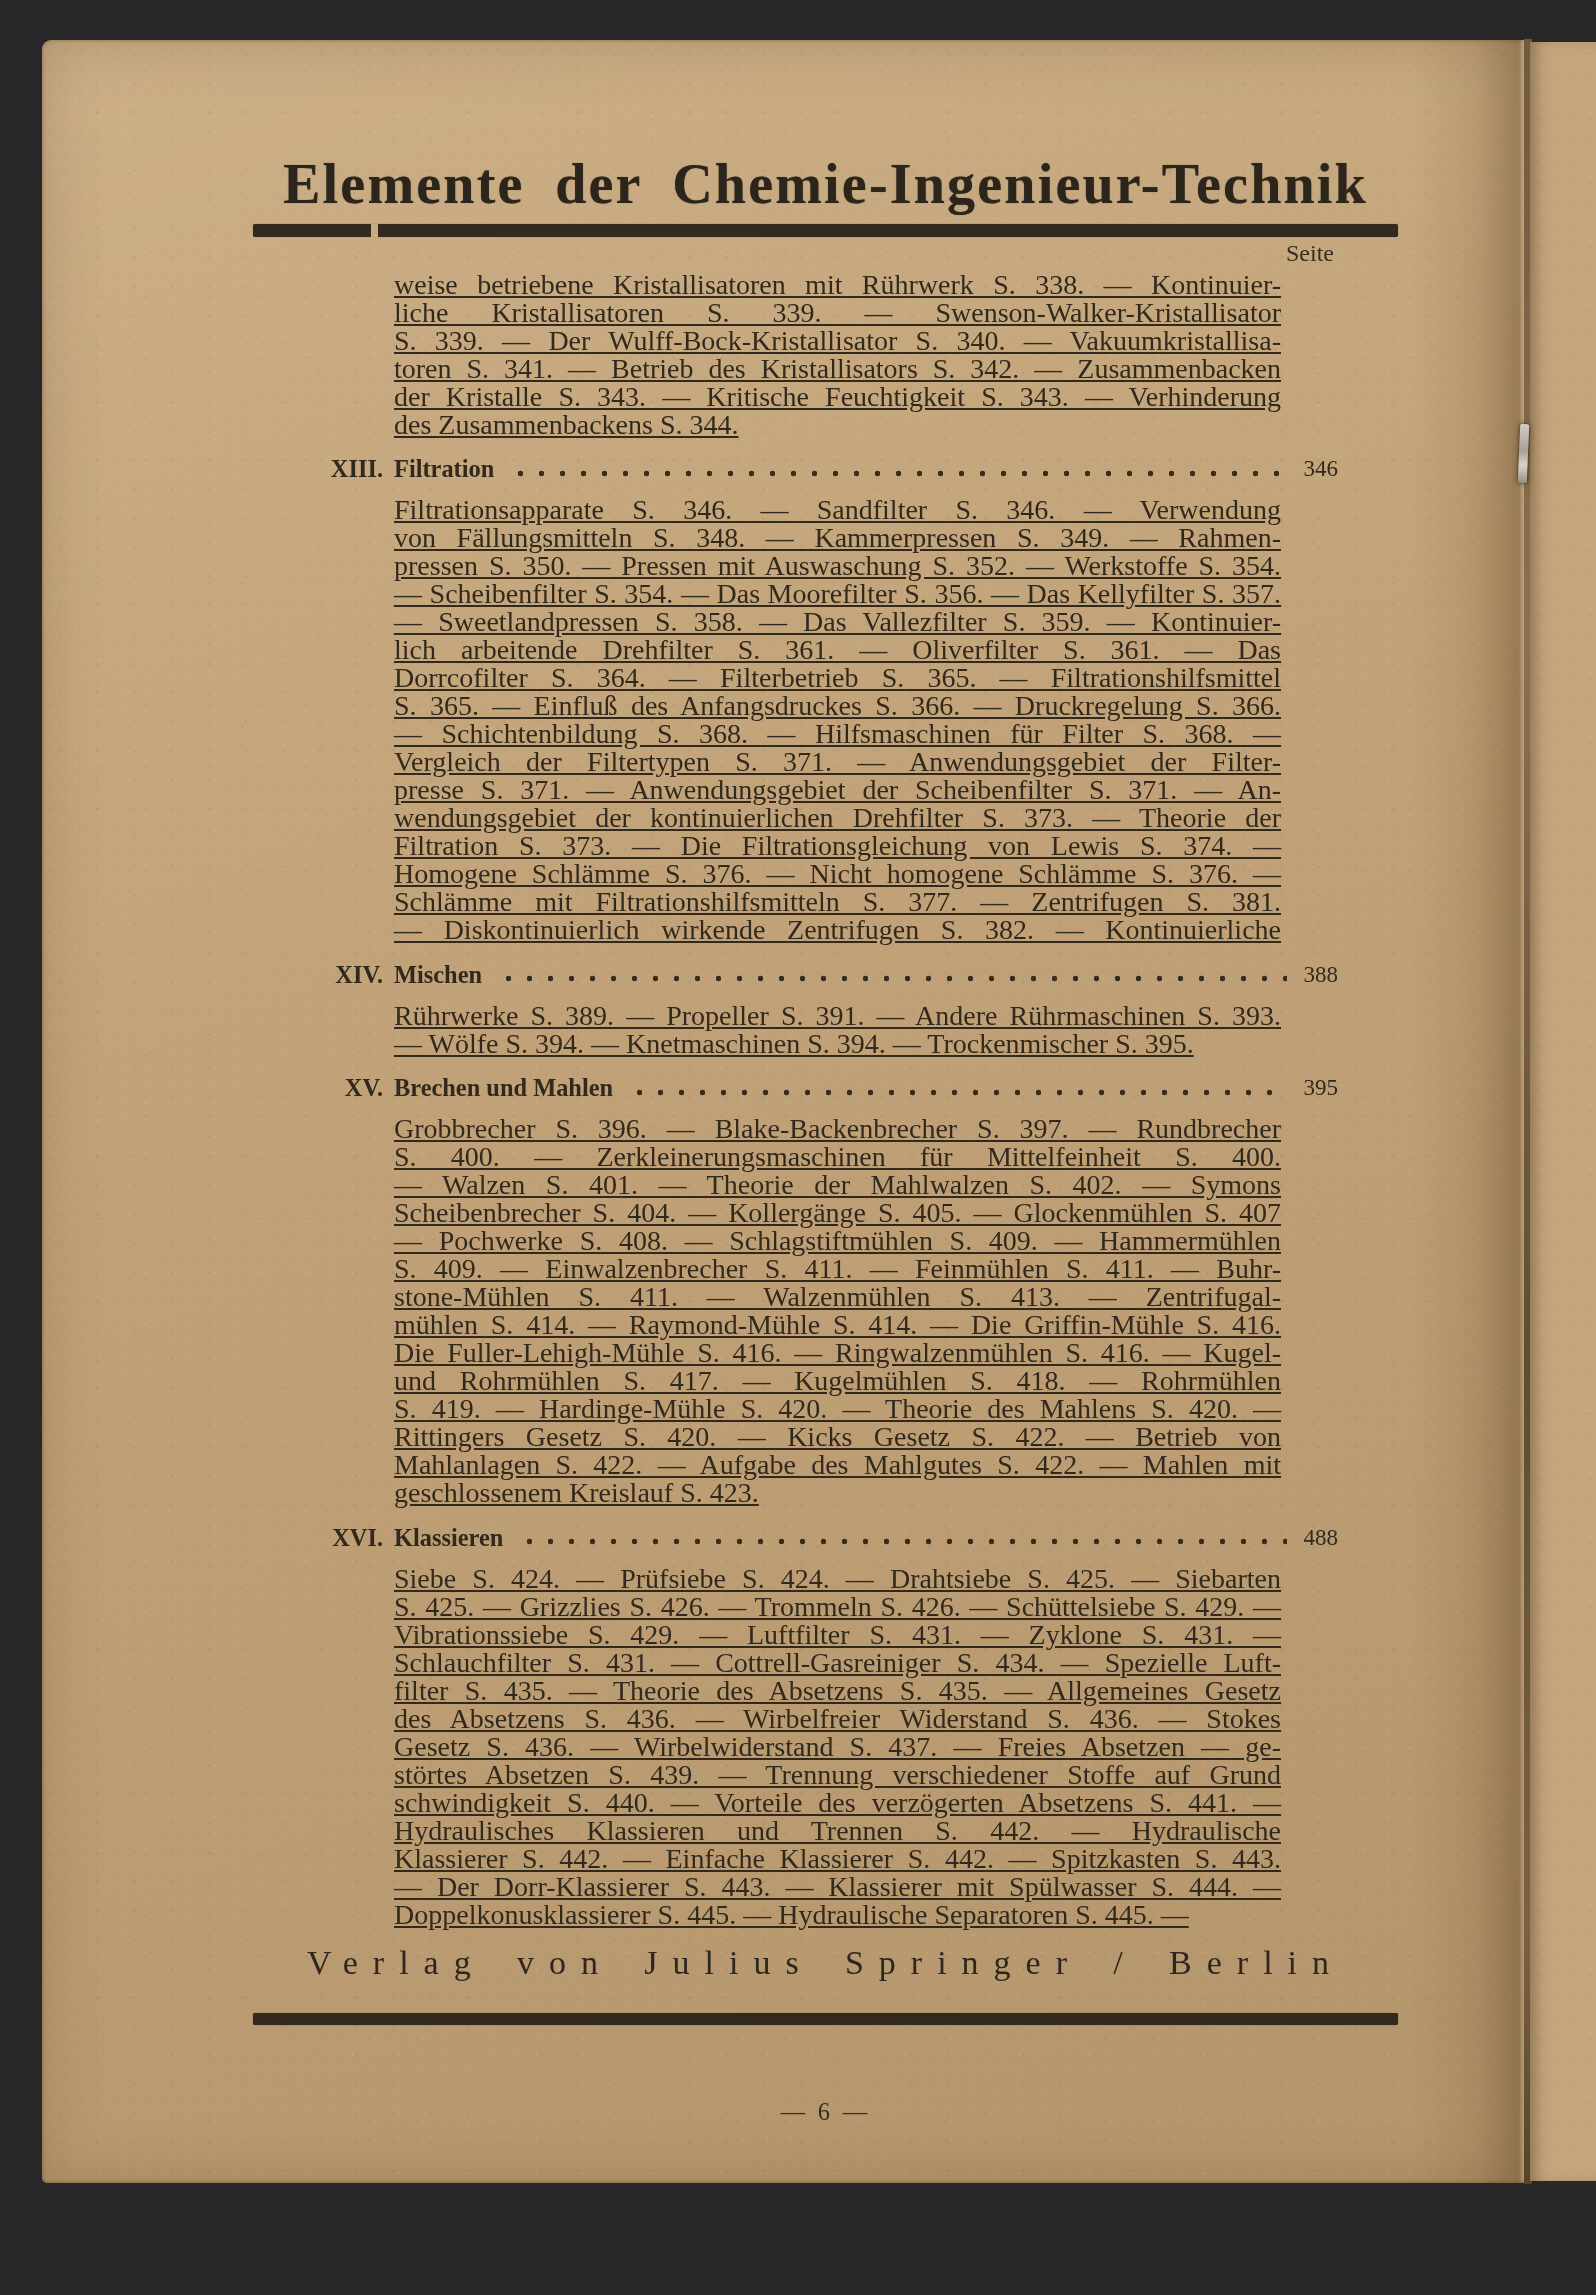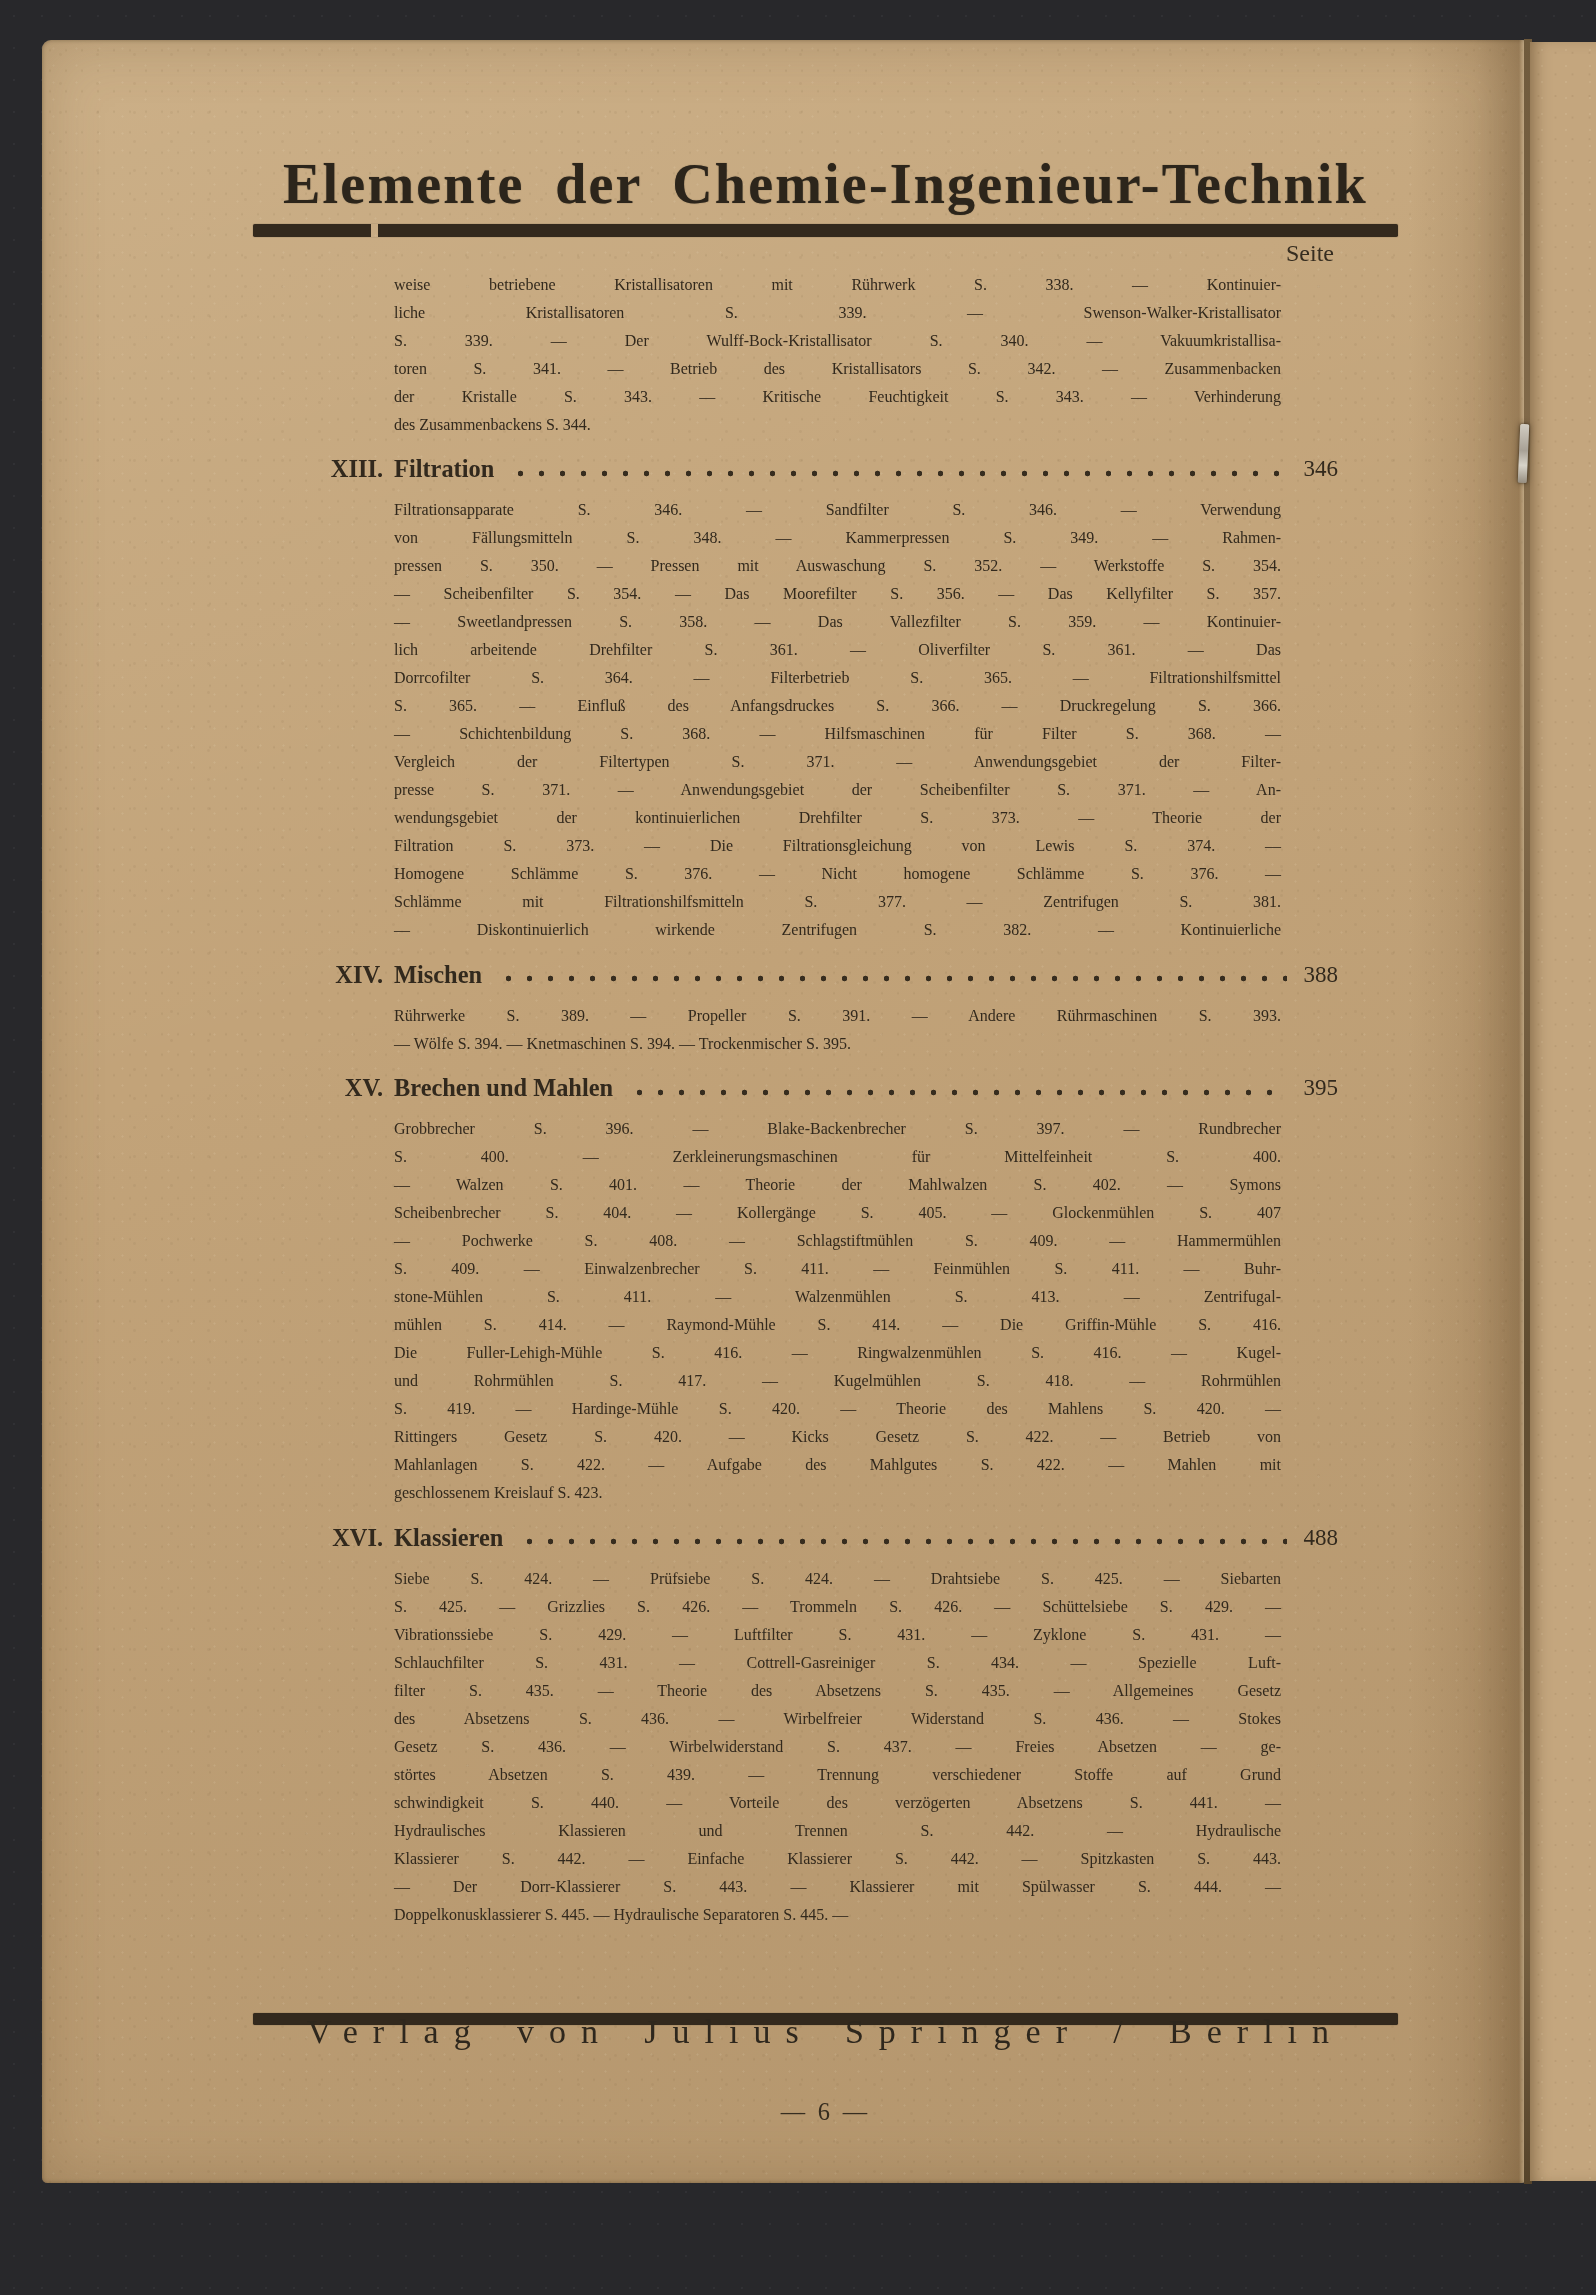--- a/index.html
+++ b/index.html
@@ -63,21 +63,21 @@
   .title-rule {
     height:13.3px; margin-top:12.2px; border-radius:1.7px;
     background:linear-gradient(90deg, #33291d 0 118px, rgba(51,41,29,0) 118px 125px, #33291d 125px 100%);
     box-shadow:0 0 1.1px rgba(40,30,15,.6);
   }
   .seite {
     margin-top:4.4px; padding-right:64px;
     text-align:right; font-size:24px; line-height:22px; color:#362d20;
   }
 
-  .para { margin-left:141px; width:887px; font-size:16px; line-height:28px; }
+  .para { margin-left:141px; width:887px; font-size:28px; line-height:28px;text-decoration:underline; }
   .intro { margin-top:6.7px; }
   .pline { text-align:justify; text-align-last:justify; -moz-text-align-last:justify; }
   .pline.last { text-align-last:left; -moz-text-align-last:left; }
 
   .chapter { margin-top:15.5px; }
   .chap-head { display:flex; align-items:flex-end; font-size:24.4px; line-height:29px; font-weight:bold; }
   .chap-num { width:130px; text-align:right; flex:none; }
   .chap-title { margin-left:11px; white-space:nowrap; flex:none; }
   .leader {
     flex:1; align-self:stretch; margin:0 16.6px 0 15.5px;
@@ -87,21 +87,21 @@
   }
   .chap-page { flex:none; font-weight:normal; font-size:23px; margin-right:60px; }
   .chap-body { margin-top:13px; }
 
   
   .footer-rule {
     position:absolute; left:211px; top:1973px; width:1145px; height:12.2px;
     background:#33291d; border-radius:1.7px; box-shadow:0 0 1.1px rgba(40,30,15,.6);
   }
   .publisher {
-    position:absolute; left:211px; top:1972px; width:1145px;
+    position:absolute; left:211px; top:1903px; width:1145px;
     text-align:center; font-size:34px; line-height:39px;
     letter-spacing:15px; word-spacing:7.8px; color:#2e271d;
   }
   .pagenum {
     position:absolute; left:211px; top:2058px; width:1145px;
     text-align:center; font-size:24.4px; letter-spacing:3.3px; color:#362d20;
   }
 </style>
 </head>
 <body>

